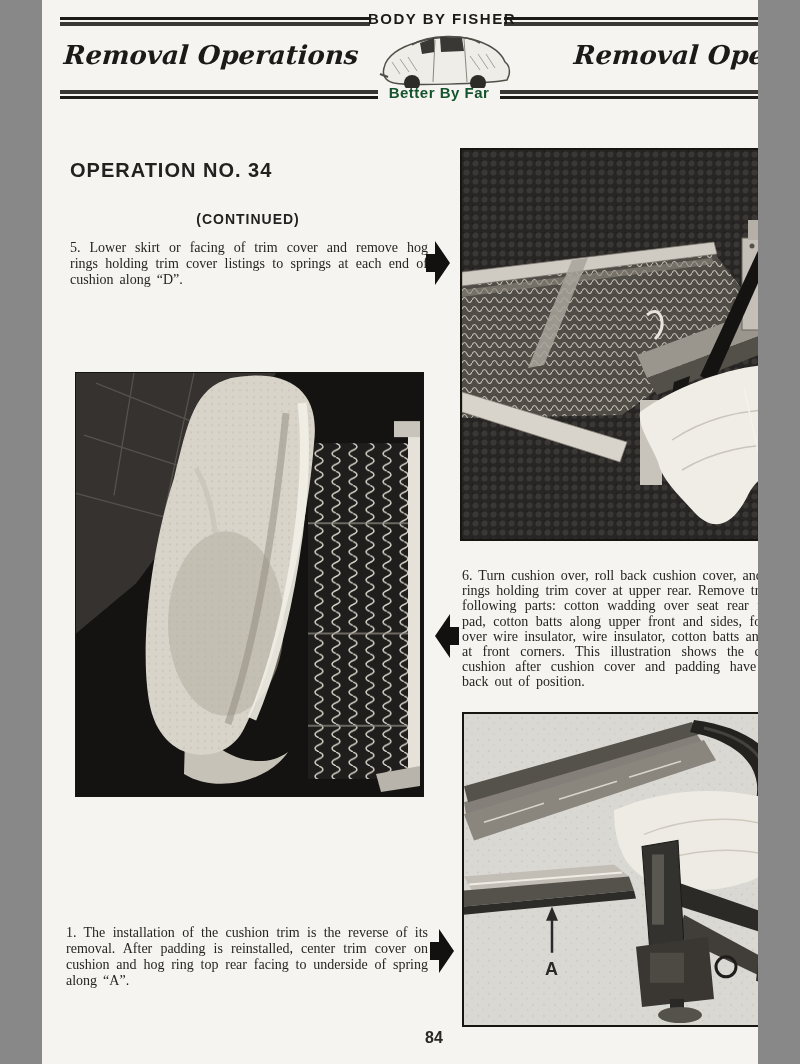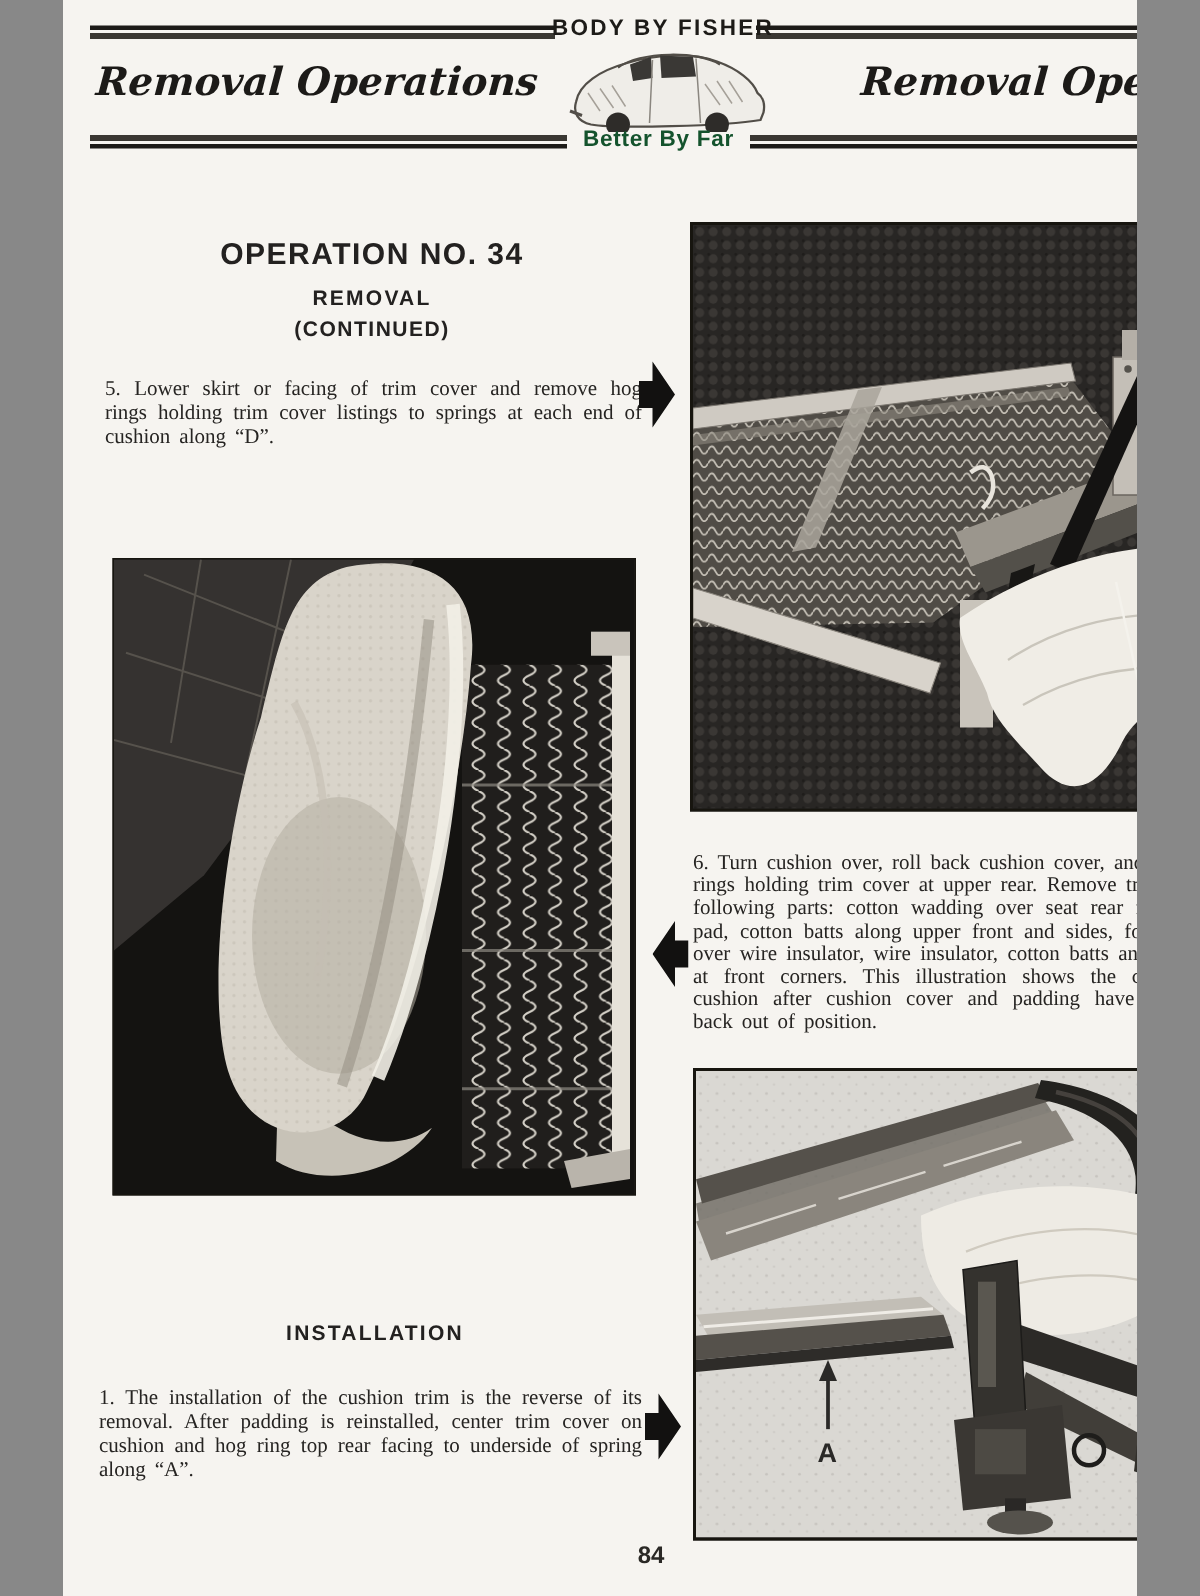--- a/index.html
+++ b/index.html
@@ -15,36 +15,36 @@
          letter-spacing:1.5px;color:#1d1b18;white-space:nowrap;}
   .tagline{position:absolute;left:336px;top:84px;width:122px;text-align:center;
          font-family:"Liberation Sans",sans-serif;font-weight:bold;font-size:15px;
          letter-spacing:0.5px;color:#14532d;white-space:nowrap;}
   .running{position:absolute;top:40px;width:244px;text-align:center;
          font-family:"DejaVu Serif",serif;font-style:italic;font-weight:bold;
          font-size:26px;color:#1c1a18;transform:skewX(-4deg);white-space:nowrap;}
   .running.left{left:22px;} .running.right{left:532px;}
   .car{position:absolute;left:332px;top:26px;width:138px;height:62px;}
   
-  .h-op{position:absolute;left:28px;top:159px;width:356px;text-align:center;
+  .h-op{position:absolute;left:28px;top:159px;width:356px;text-align:left;
         font-family:"Liberation Sans",sans-serif;font-weight:bold;font-size:20px;
         letter-spacing:1px;color:#232120;}
   .h-sub{position:absolute;left:28px;top:190px;width:356px;text-align:center;
         font-family:"Liberation Sans",sans-serif;font-weight:bold;font-size:14px;
         letter-spacing:1.5px;color:#232120;}
   .h-cont{position:absolute;left:28px;top:211px;width:356px;text-align:center;
         font-family:"Liberation Sans",sans-serif;font-weight:bold;font-size:14px;
         letter-spacing:1px;color:#232120;}
   .h-install{position:absolute;left:28px;top:880px;width:360px;text-align:center;
         font-family:"Liberation Sans",sans-serif;font-weight:bold;font-size:14px;
         letter-spacing:1.5px;color:#232120;}
   
   .para{position:absolute;font-size:14px;line-height:16px;text-align:justify;
         word-spacing:0.18em;color:#262422;}
-  .p5{left:28px;top:238px;width:358px;}
+  .p5{left:28px;top:226px;width:358px;}
   .p6{left:420px;top:554px;width:376px;line-height:15.2px;}
   .pi{left:24px;top:911px;width:362px;}
   
   .photo{position:absolute;border:2.5px solid #17150f;background:#222;}
   .photo svg{display:block;}
   .ph-tr{left:418px;top:148px;width:345px;height:389px;}
   .ph-l {left:33px;top:372px;width:347px;height:423px;border-width:1.5px;}
   .ph-br{left:420px;top:712px;width:350px;height:311px;}
   
   .ptr{position:absolute;width:24px;height:48px;}
@@ -76,21 +76,20 @@
       <circle cx="104" cy="57" r="8" fill="#2e2c29"></circle>
       <path d="M6,48 l8,3" stroke="#524e48" stroke-width="2" fill="none"></path>
     </svg>
   </div>
 
   <div class="rule flip" style="left:18px;top:90px;width:318px;"></div>
   <div class="rule flip" style="left:458px;top:90px;width:328px;"></div>
   <div class="tagline">Better By Far</div>
 
   <div class="h-op">OPERATION NO. 34</div>
-  <div class="h-sub">REMOVAL</div>
   <div class="h-cont">(CONTINUED)</div>
 
   <p class="para p5">5.  Lower skirt or facing of trim cover and remove hog rings holding trim cover listings to springs at each end of cushion along “D”.</p>
 
   <div class="ptr ptr1">
     <svg width="24" height="48" viewBox="0 0 24 48">
         <polygon points="0,15 9,15 9,2 24,24 9,46 9,33 0,33" fill="#121110"></polygon>
       </svg>
   </div>
 
@@ -116,21 +115,20 @@
       <path d="M110,330 C130,382 182,400 212,378 C192,408 140,420 108,400 Z" fill="#c7c2b7"></path>
       <path d="M155,5 C210,-5 245,15 238,70 C232,150 205,280 168,355 C150,392 92,392 76,340 C62,292 72,185 98,105 C112,48 118,15 155,5 Z" fill="#d9d4ca"></path>
       <path d="M155,5 C210,-5 245,15 238,70 C232,150 205,280 168,355 C150,392 92,392 76,340 C62,292 72,185 98,105 C112,48 118,15 155,5 Z" fill="url(#dots2)" opacity="0.5"></path>
       <ellipse cx="150" cy="250" rx="58" ry="92" fill="#b3ada1" opacity="0.55"></ellipse>
       <path d="M210,40 C200,140 182,260 152,350" stroke="#8f897d" stroke-width="7" fill="none" opacity="0.5"></path>
       <path d="M226,30 C236,120 212,260 176,345" stroke="#f2efe7" stroke-width="9" fill="none" opacity="0.9"></path>
       <path d="M120,95 C140,130 150,200 135,280" stroke="#c4beb2" stroke-width="5" fill="none" opacity="0.6"></path>
     </svg>
   </div>
 
-  <div class="h-install">INSTALLATION</div>
   <p class="para pi">1.  The installation of the cushion trim is the reverse of its removal. After padding is reinstalled, center trim cover on cushion and hog ring top rear facing to underside of spring along “A”.</p>
 
   <div class="ptr ptr2">
     <svg width="24" height="48" viewBox="0 0 24 48">
         <polygon points="0,15 9,15 9,2 24,24 9,46 9,33 0,33" fill="#121110"></polygon>
       </svg>
   </div>
 
   <div class="photo ph-tr">
     <svg width="100%" height="100%" viewBox="0 0 345 389" preserveAspectRatio="none">

